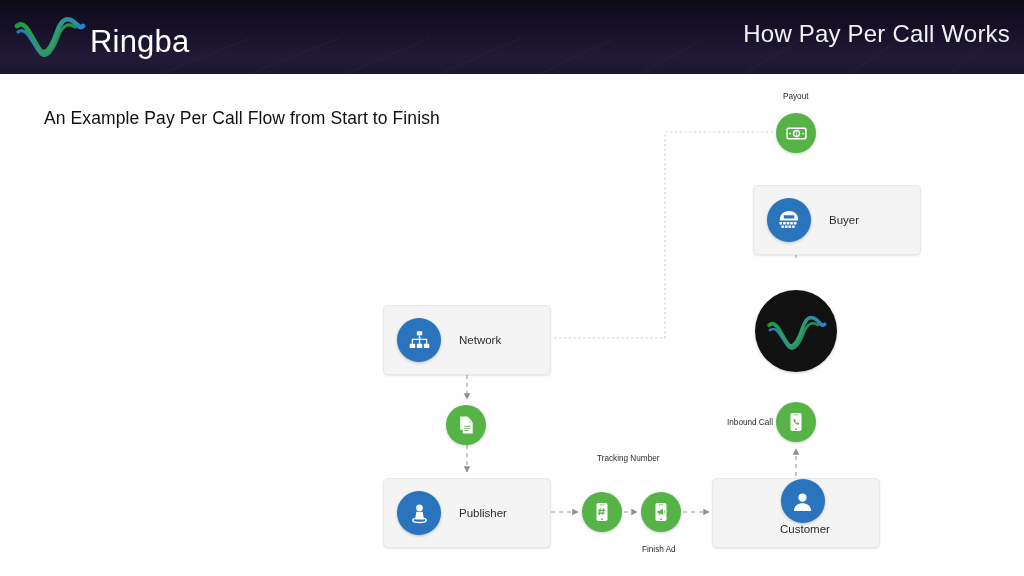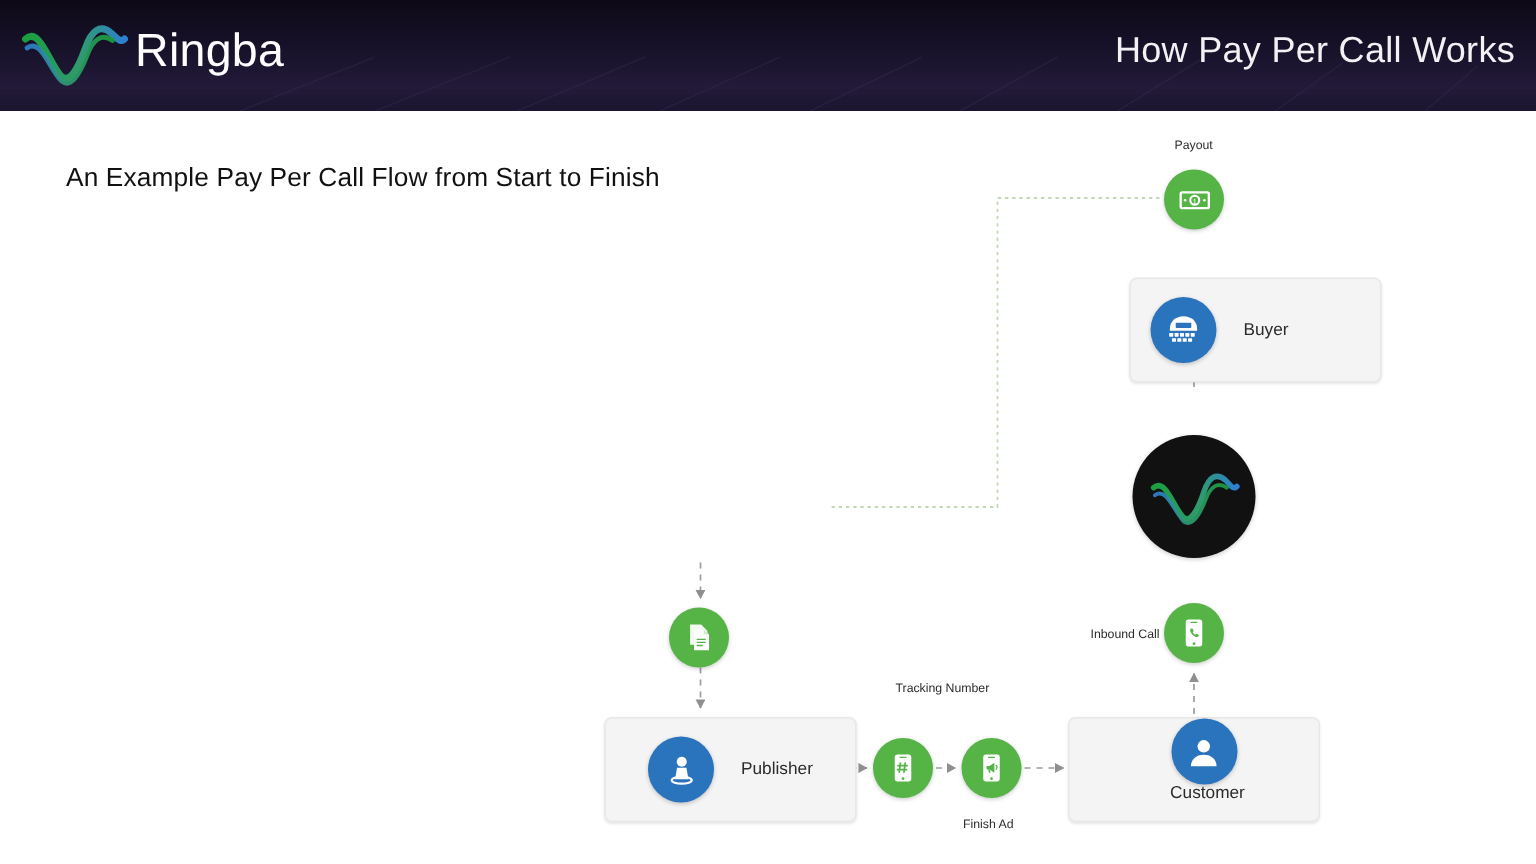--- a/index.html
+++ b/index.html
@@ -24,21 +24,21 @@
   }
   .header-lines {
     position: absolute;
     inset: 0;
     opacity: .55;
   }
   .header-logo {
     position: absolute;
     left: 14px; top: 10px;
     display: flex;
-    align-items: center;
+    align-items: flex-end;
     gap: 4px;
   }
   .logo-mark { width: 72px; height: 50px; display: block; }
   .logo-text {
     color: #ffffff;
     font-size: 31px;
     font-weight: 400;
     letter-spacing: .2px;
     line-height: 1;
     padding-bottom: 3px;
@@ -264,36 +264,52 @@
   <div class="card" style="left:712px; top:404px;flex-direction:column;">
     <div class="card-icon blue">
       <svg class="icon-svg" width="25" height="25" viewBox="0 0 24 24">
         <circle cx="12" cy="8.2" r="4.0" fill="#ffffff"></circle>
         <path d="M3.8 21 C3.8 16.3 7.5 13.6 12 13.6 C16.5 13.6 20.2 16.3 20.2 21 Z" fill="#ffffff"></path>
       </svg>
     </div>
     <div class="card-label">Customer</div>
   </div>
 
+  <div class="card" style="left:383px; top:231px;">
+    <div class="card-icon blue">
+      <svg class="icon-svg" width="25" height="25" viewBox="0 0 24 24">
+        <rect x="9.4" y="3.0" width="5.2" height="4.0" rx="0.6" fill="#ffffff"></rect>
+        <rect x="2.6" y="15.2" width="5.2" height="4.0" rx="0.6" fill="#ffffff"></rect>
+        <rect x="9.4" y="15.2" width="5.2" height="4.0" rx="0.6" fill="#ffffff"></rect>
+        <rect x="16.2" y="15.2" width="5.2" height="4.0" rx="0.6" fill="#ffffff"></rect>
+        <g stroke="#ffffff" stroke-width="1.25" fill="none">
+          <path d="M12 7.0 L12 11.0"></path>
+          <path d="M5.2 15.2 L5.2 11.0 L18.8 11.0 L18.8 15.2"></path>
+          <path d="M12 11.0 L12 15.2"></path>
+        </g>
+      </svg>
+    </div>
+    <div class="card-label">Network</div>
+  </div>
 
   <div class="pill green" style="left:446px; top:331px;">
     <svg class="icon-svg" width="22" height="22" viewBox="0 0 24 24">
       <path d="M5.5 2.6 h8.1 l4.4 4.4 v10.2 h-12.5 z" fill="#ffffff" opacity="0.92"></path>
       <path d="M8.4 6.0 h7.0 l3.9 3.9 v11.3 h-10.9 z" fill="#ffffff"></path>
       <path d="M15.4 6.0 v3.9 h3.9 z" fill="#d3ead0"></path>
       <g stroke="#56b447" stroke-width="0.95">
         <path d="M10.3 13.4 h6.6"></path>
         <path d="M10.3 15.6 h6.6"></path>
         <path d="M10.3 17.8 h4.4"></path>
       </g>
     </svg>
   </div>
   <div class="free-label" style="left:491px; top:421px;">Offer</div>
 
-  <div class="card" style="left:403px; top:404px;padding-left:15px;">
+  <div class="card" style="left:383px; top:404px;">
     <div class="card-icon blue">
       <svg class="icon-svg" width="25" height="25" viewBox="0 0 24 24">
         <circle cx="12" cy="6.6" r="3.2" fill="#ffffff"></circle>
         <path d="M9.0 10.4 h6.0 l1.3 7.4 h-8.6 z" fill="#ffffff"></path>
         <ellipse cx="12" cy="18.4" rx="6.4" ry="2.2" fill="none" stroke="#ffffff" stroke-width="1.4"></ellipse>
       </svg>
     </div>
     <div class="card-label">Publisher</div>
   </div>
 

